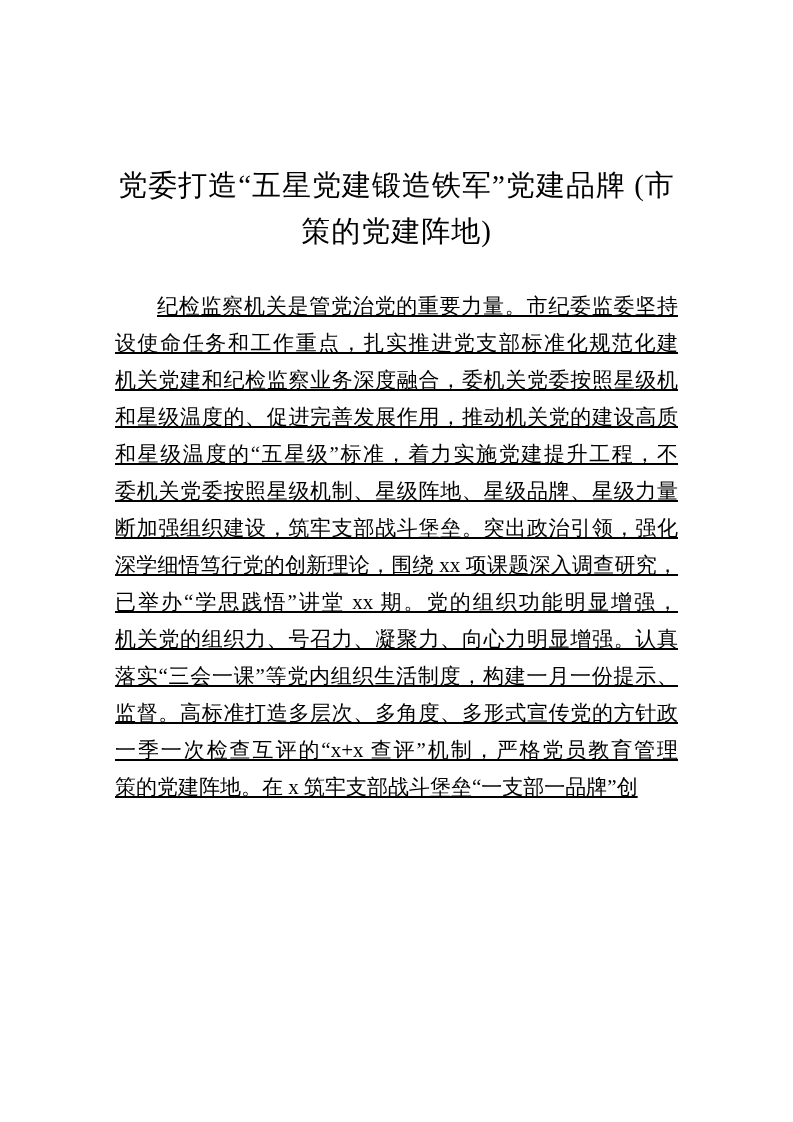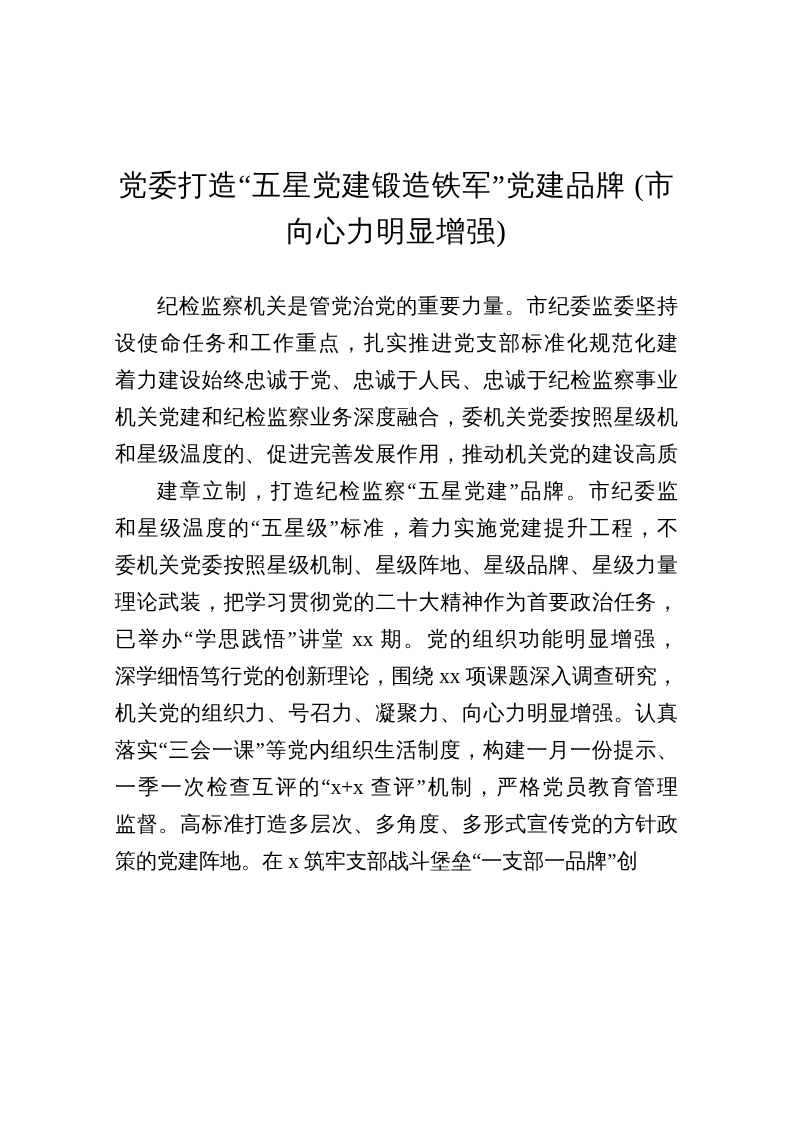--- a/index.html
+++ b/index.html
@@ -39,51 +39,50 @@
     padding: 0;
   }
   .line {
     font-size: 21px;
     line-height: 37px;
     height: 37px;
     overflow: hidden;
     text-align: justify;
     text-align-last: justify;
     text-justify: inter-ideograph;
+    text-decoration: underline;
   }
   .line.first {
     text-indent: 2em;
   }
   .line.last {
     text-align-last: left;
   }
 </style>
 </head>
 <body>
 
 <div class="page">
   <h1 class="title">
     <span class="title-line">党委打造“五星党建锻造铁军”党建品牌 (市</span>
-    <span class="title-line">向心力明显增强)</span>
+    <span class="title-line">策的党建阵地)</span>
   </h1>
   <div class="doc-body" id="doc-body">
       <div class="para">
         <div class="line first">纪检监察机关是管党治党的重要力量。市纪委监委坚持</div>
         <div class="line">设使命任务和工作重点，扎实推进党支部标准化规范化建设。</div>
-        <div class="line">着力建设始终忠诚于党、忠诚于人民、忠诚于纪检监察事业</div>
         <div class="line">机关党建和纪检监察业务深度融合，委机关党委按照星级机制</div>
         <div class="line">和星级温度的、促进完善发展作用，推动机关党的建设高质</div>
       </div>
       <div class="para">
-        <div class="line first">建章立制，打造纪检监察“五星党建”品牌。市纪委监</div>
         <div class="line">和星级温度的“五星级”标准，着力实施党建提升工程，不</div>
         <div class="line">委机关党委按照星级机制、星级阵地、星级品牌、星级力量</div>
-        <div class="line">理论武装，把学习贯彻党的二十大精神作为首要政治任务，</div>
+        <div class="line">断加强组织建设，筑牢支部战斗堡垒。突出政治引领，强化</div>
+        <div class="line">深学细悟笃行党的创新理论，围绕 xx 项课题深入调查研究，</div>
         <div class="line">已举办“学思践悟”讲堂 xx 期。党的组织功能明显增强，</div>
-        <div class="line">深学细悟笃行党的创新理论，围绕 xx 项课题深入调查研究，</div>
         <div class="line">机关党的组织力、号召力、凝聚力、向心力明显增强。认真</div>
         <div class="line">落实“三会一课”等党内组织生活制度，构建一月一份提示、</div>
+        <div class="line">监督。高标准打造多层次、多角度、多形式宣传党的方针政</div>
         <div class="line">一季一次检查互评的“x+x 查评”机制，严格党员教育管理</div>
-        <div class="line">监督。高标准打造多层次、多角度、多形式宣传党的方针政</div>
         <div class="line last">策的党建阵地。在 x 筑牢支部战斗堡垒“一支部一品牌”创</div>
       </div>
     </div>
 </div>
 
 </body></html>

